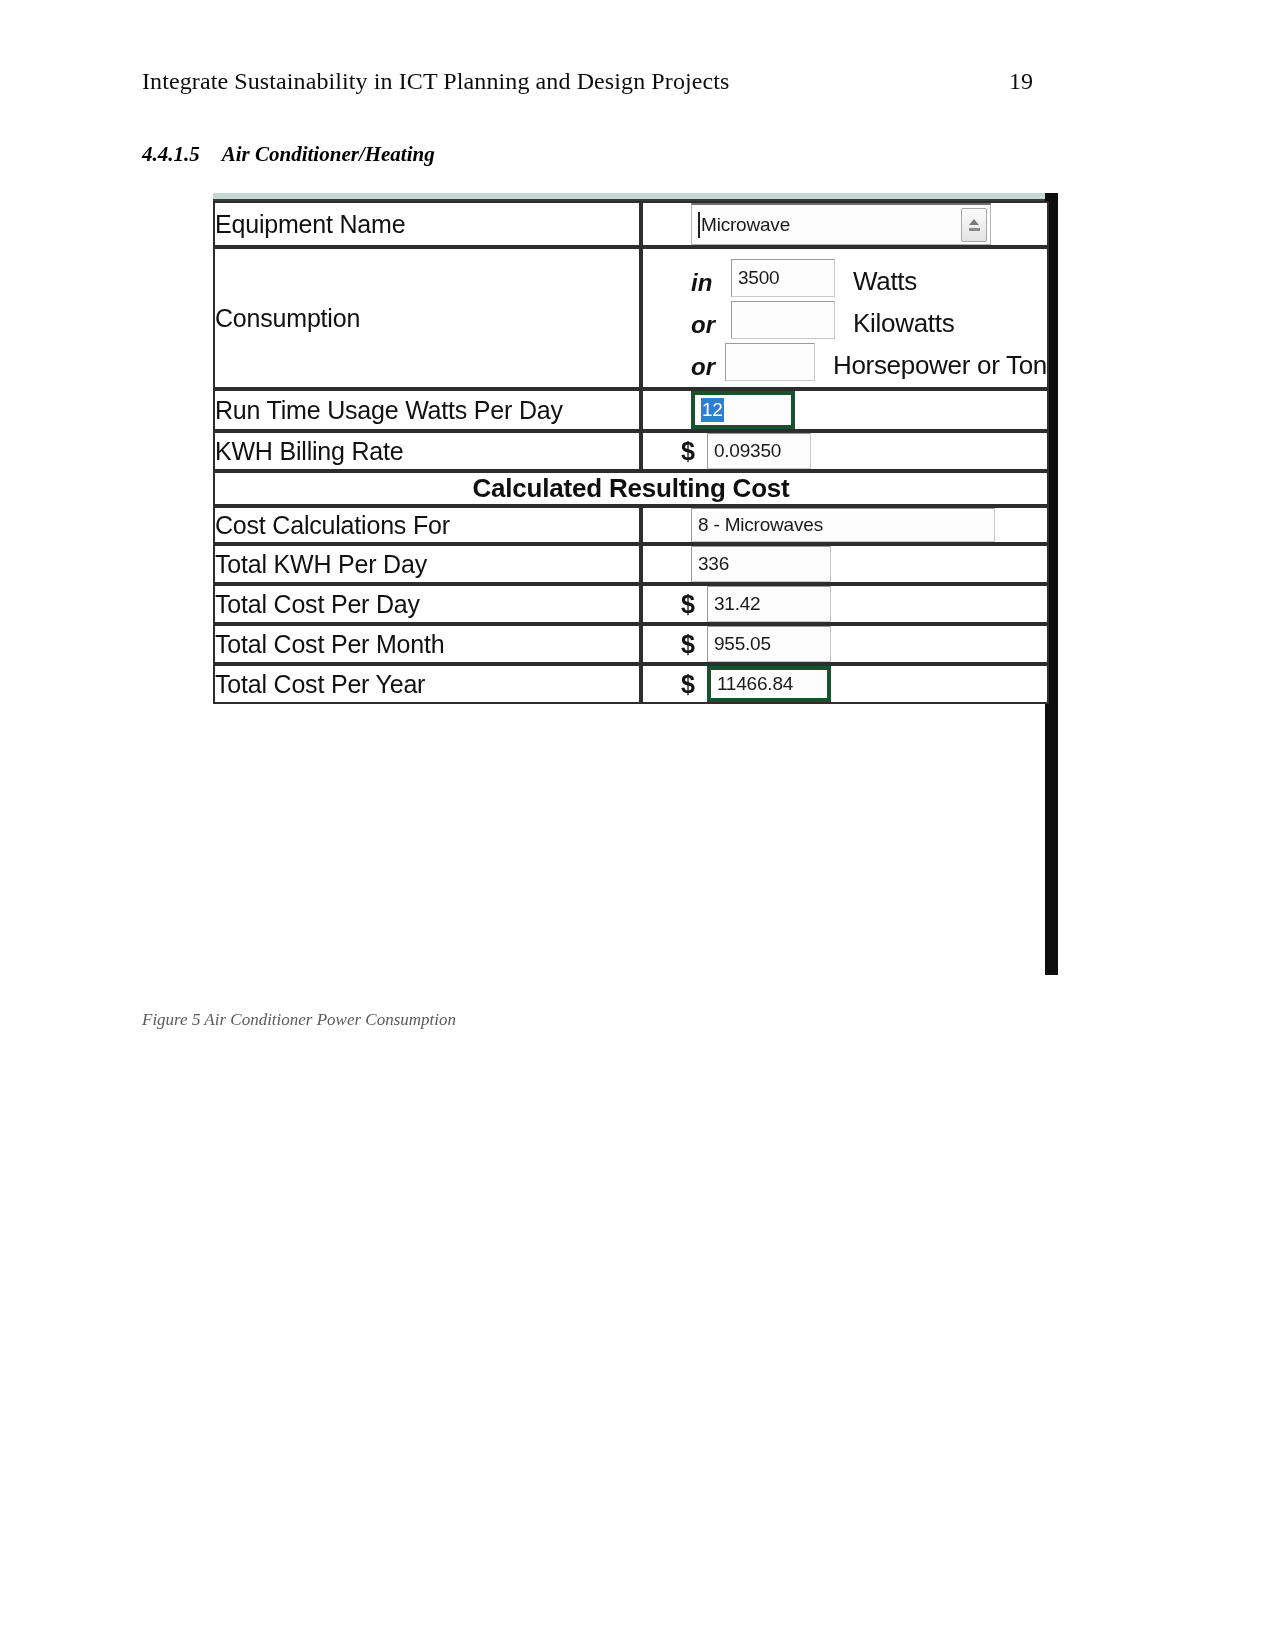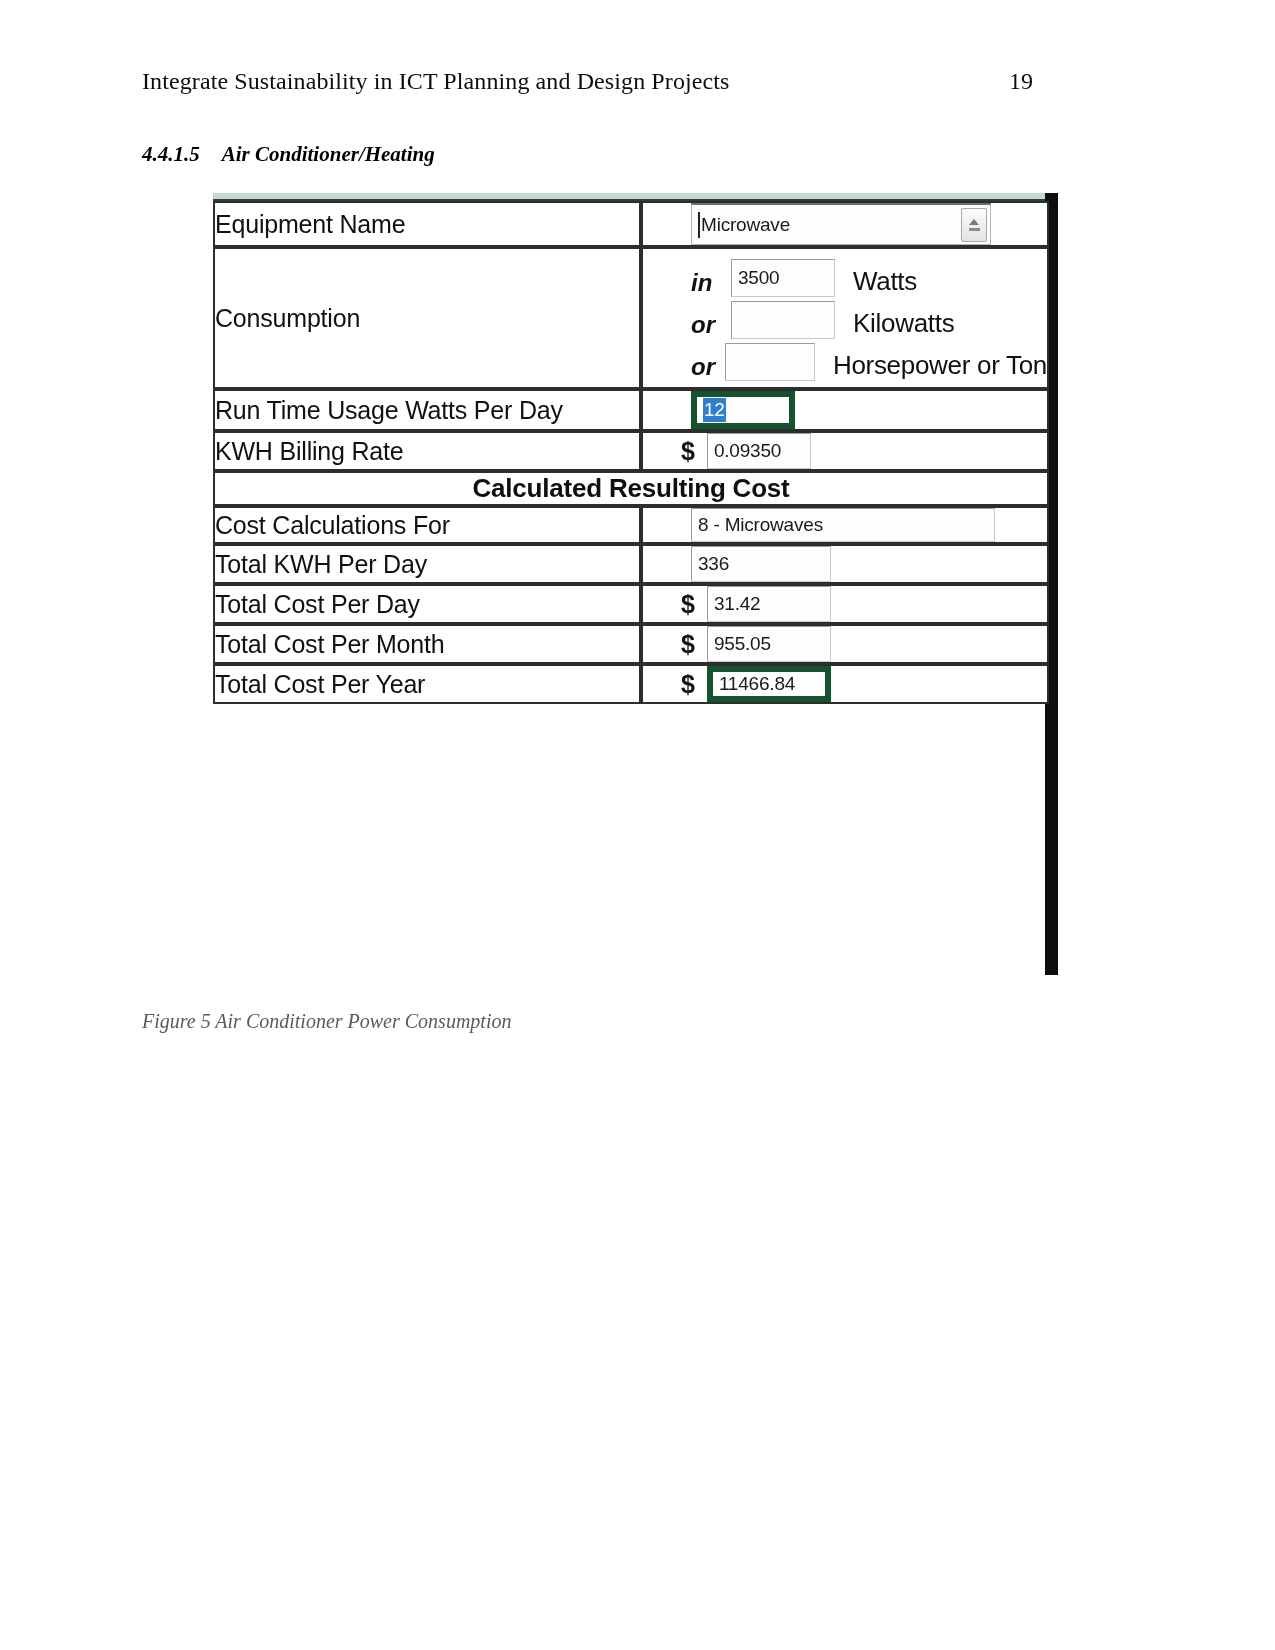--- a/index.html
+++ b/index.html
@@ -126,21 +126,21 @@
     color: #1a1a1a;
     letter-spacing: -0.2px;
   }
   .tf.w-combo  { width: 300px; height: 42px; border:1px solid #b5b5b5; border-top:2px solid #6e6e6e; justify-content: space-between; padding-right:3px;}
   .tf.w-qty    { width: 114px; }
   .tf.w-small  { width: 104px; height: 38px; }
   .tf.w-rate   { width: 104px; }
   .tf.w-calcfor{ width: 304px; height: 34px; }
   .tf.w-kwh    { width: 140px; }
   .tf.w-cost   { width: 124px; }
-  .tf.focused  { border: 6px solid #14532d; }
+  .tf.focused  { border: 4px solid #14532d; }
 
   .caret {
     display:inline-block;
     width:2px; height:26px;
     background:#222;
     margin-right:1px;
   }
 
   
   .spin-btn {
@@ -220,21 +220,21 @@
   
   .overflow-unit { position: relative; z-index: 5; }
 
   
   .caption {
     position: absolute;
     left: 142px;
     top: 1010px;
     font-family: "Liberation Serif", serif;
     font-style: italic;
-    font-size: 20px;
+    font-size: 17px;
     color: #5a5a5a;
     white-space: nowrap;
   }
 </style>
 </head>
 <body>
 
 <div class="page-header">
   <div class="title">Integrate Sustainability in ICT Planning and Design Projects</div>
   <div class="pagenum">19</div>

